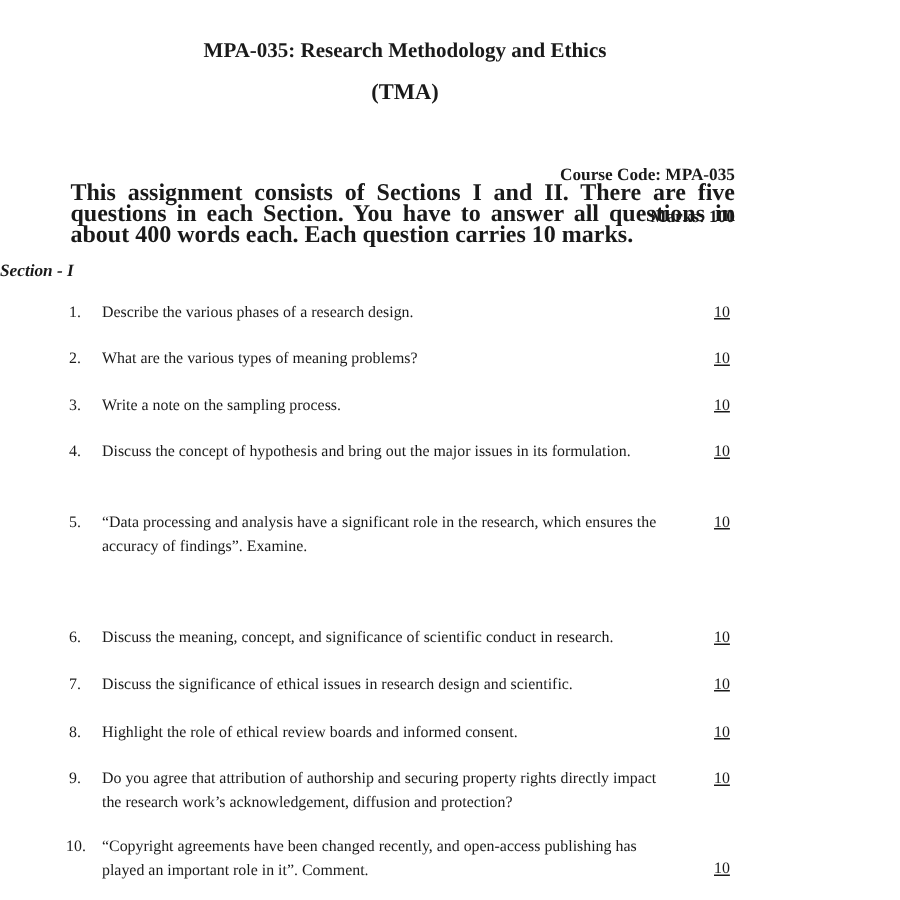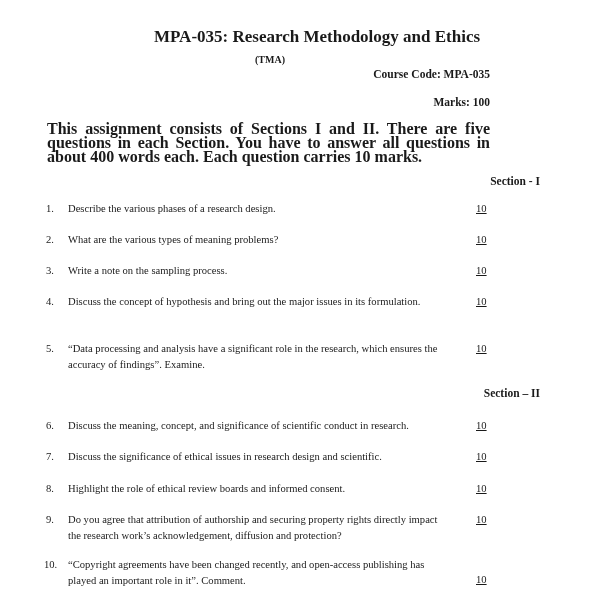--- a/index.html
+++ b/index.html
@@ -19,59 +19,60 @@
       position: absolute;
       left: 0; top: 0;
       width: 600px; height: 600px;
     }
     .title {
       position: absolute;
       left: 0; width: 540px;
       top: 27px;
       text-align: center;
       font-weight: bold;
-      font-size: 17px;
-      padding-left: 47px;
+      font-size: 14px;
     }
     .tma {
       position: absolute;
       left: 0; width: 540px;
       top: 54px;
       text-align: center;
       font-weight: bold;
-      font-size: 10px;
+      font-size: 15px;
     }
     .meta {
       position: absolute;
       right: 110px;
       text-align: right;
       font-weight: bold;
       font-size: 11.5px;
       line-height: 14px;
+      margin-top: 43px;
     }
     .meta.course { top: 67px; }
     .meta.assign { top: 81px; }
     .meta.marks  { top: 95px; }
 
     .intro {
       position: absolute;
       left: 47px;
       width: 443px;
       top: 122px;
       font-weight: bold;
       font-size: 16px;
       line-height: 14px;
       text-align: justify;
     }
     .section-heading {
       position: absolute;
       left: 0; width: 540px;
-      text-align: right;
+      text-align: left;
       font-weight: bold;
       font-size: 11.5px;
+      font-style: italic;
     }
     .sec1 { top: 175px; }
     .sec2 { top: 387px; }
 
     .q {
       position: absolute;
       left: 46px;
       width: 450px;
       font-size: 10.6px;
       line-height: 16px;
@@ -139,21 +140,20 @@
     <span class="num">4.</span>
     <span class="text">Discuss the concept of hypothesis and bring out the major issues in its formulation.</span>
     <span class="marks">10</span>
   </div>
   <div class="q q5">
     <span class="num">5.</span>
     <span class="text">“Data processing and analysis have a significant role in the research, which ensures the accuracy of findings”. Examine.</span>
     <span class="marks">10</span>
   </div>
 
-  <div class="section-heading sec2">Section – II</div>
 
   <div class="q q6">
     <span class="num">6.</span>
     <span class="text" style="width:400px">Discuss the meaning, concept, and significance of scientific conduct in research.</span>
     <span class="marks">10</span>
   </div>
   <div class="q q7">
     <span class="num">7.</span>
     <span class="text" style="width:400px">Discuss the significance of ethical issues in research design and scientific.</span>
     <span class="marks">10</span>

